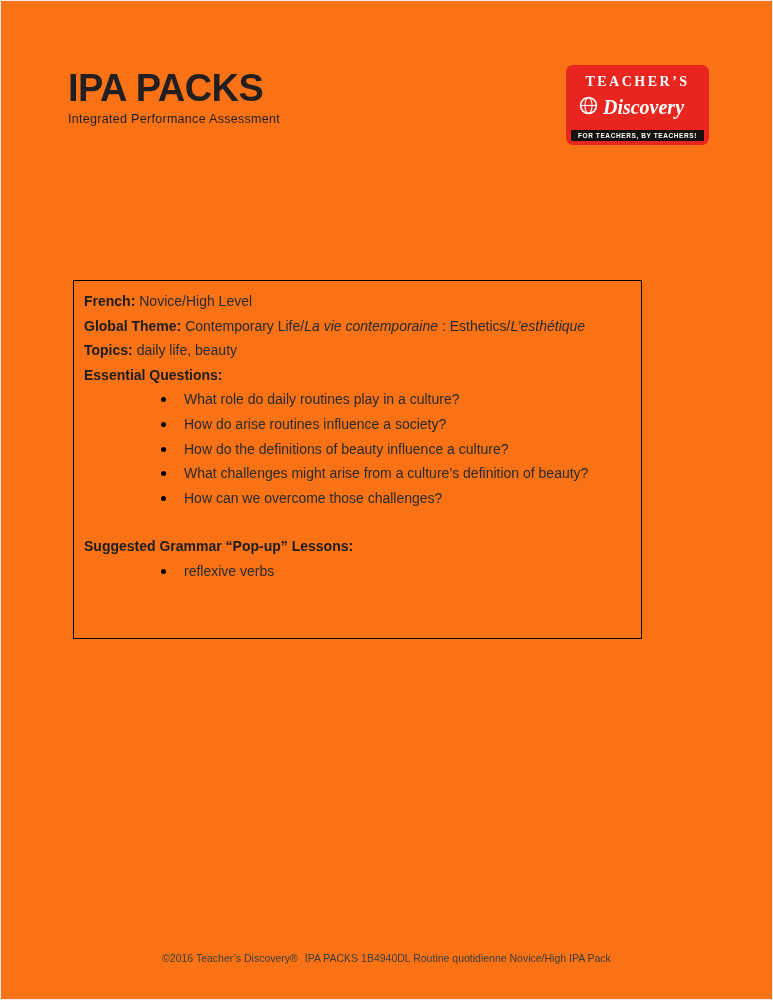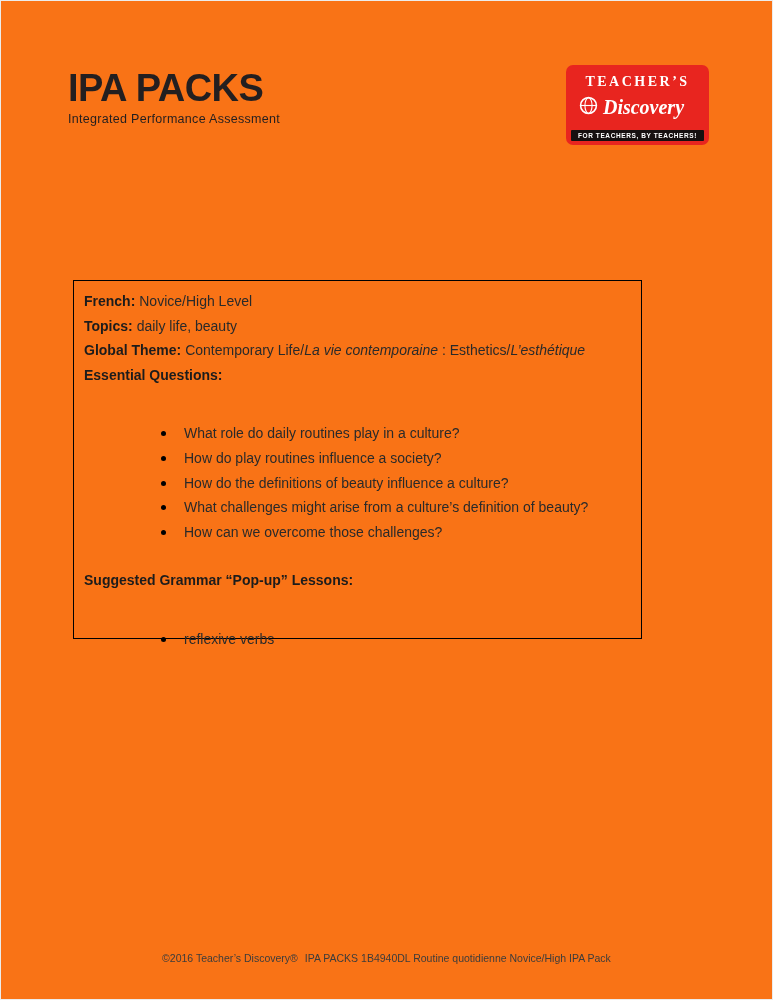--- a/index.html
+++ b/index.html
@@ -61,21 +61,21 @@
   
   .info-box {
     position:absolute; left:72px; top:279px;
     width:569px; height:359px;
     border:1.5px solid #000000;
     padding:8px 10px 0 10px;
     font-size:14px; line-height:24.6px; color:#2a2a2a;
   }
   .lbl { font-weight:bold; color:#1c1c1c; }
   .it  { font-style:italic; }
-  .q-list { list-style:none;margin-top:34px; }
+  .q-list { list-style:none; }
   .q-list li { position:relative; padding-left:100px; }
   .q-list li::before {
     content:""; position:absolute; left:77px; top:10px;
     width:5px; height:5px; background:#000; border-radius:50%;
   }
   .spacer { height:24px; }
 
   
   .footer {
     position:absolute; top:951px; left:0; width:100%;
@@ -106,29 +106,29 @@
       <span class="logo-discovery">Discovery</span>
     </div>
     <span class="logo-tagline">For Teachers, By Teachers!</span>
   </div>
 
 
   <div class="info-box">
 
     <p class="line"><span class="lbl">French:</span> <span>Novice/High Level</span></p>
 
+    <p class="line"><span class="lbl">Global Theme:</span> <span>Contemporary Life/</span><span class="it">La vie contemporaine</span><span> : Esthetics/</span><span class="it">L’esthétique</span></p>
+
     <p class="line"><span class="lbl">Topics:</span> <span>daily life, beauty</span></p>
-
-    <p class="line"><span class="lbl">Global Theme:</span> <span>Contemporary Life/</span><span class="it">La vie contemporaine</span><span> : Esthetics/</span><span class="it">L’esthétique</span></p>
 
     <p class="line lbl">Essential Questions:</p>
 
     <ul class="q-list">
       <li><span>What role do daily routines play in a culture?</span></li>
-      <li><span>How do play routines influence a society?</span></li>
+      <li><span>How do arise routines influence a society?</span></li>
       <li><span>How do the definitions of beauty influence a culture?</span></li>
       <li><span>What challenges might arise from a culture’s definition of beauty?</span></li>
       <li><span>How can we overcome those challenges?</span></li>
     </ul>
 
     <div class="spacer"></div>
 
     <p class="line lbl">Suggested Grammar “Pop-up” Lessons:</p>
 
     <ul class="q-list">

